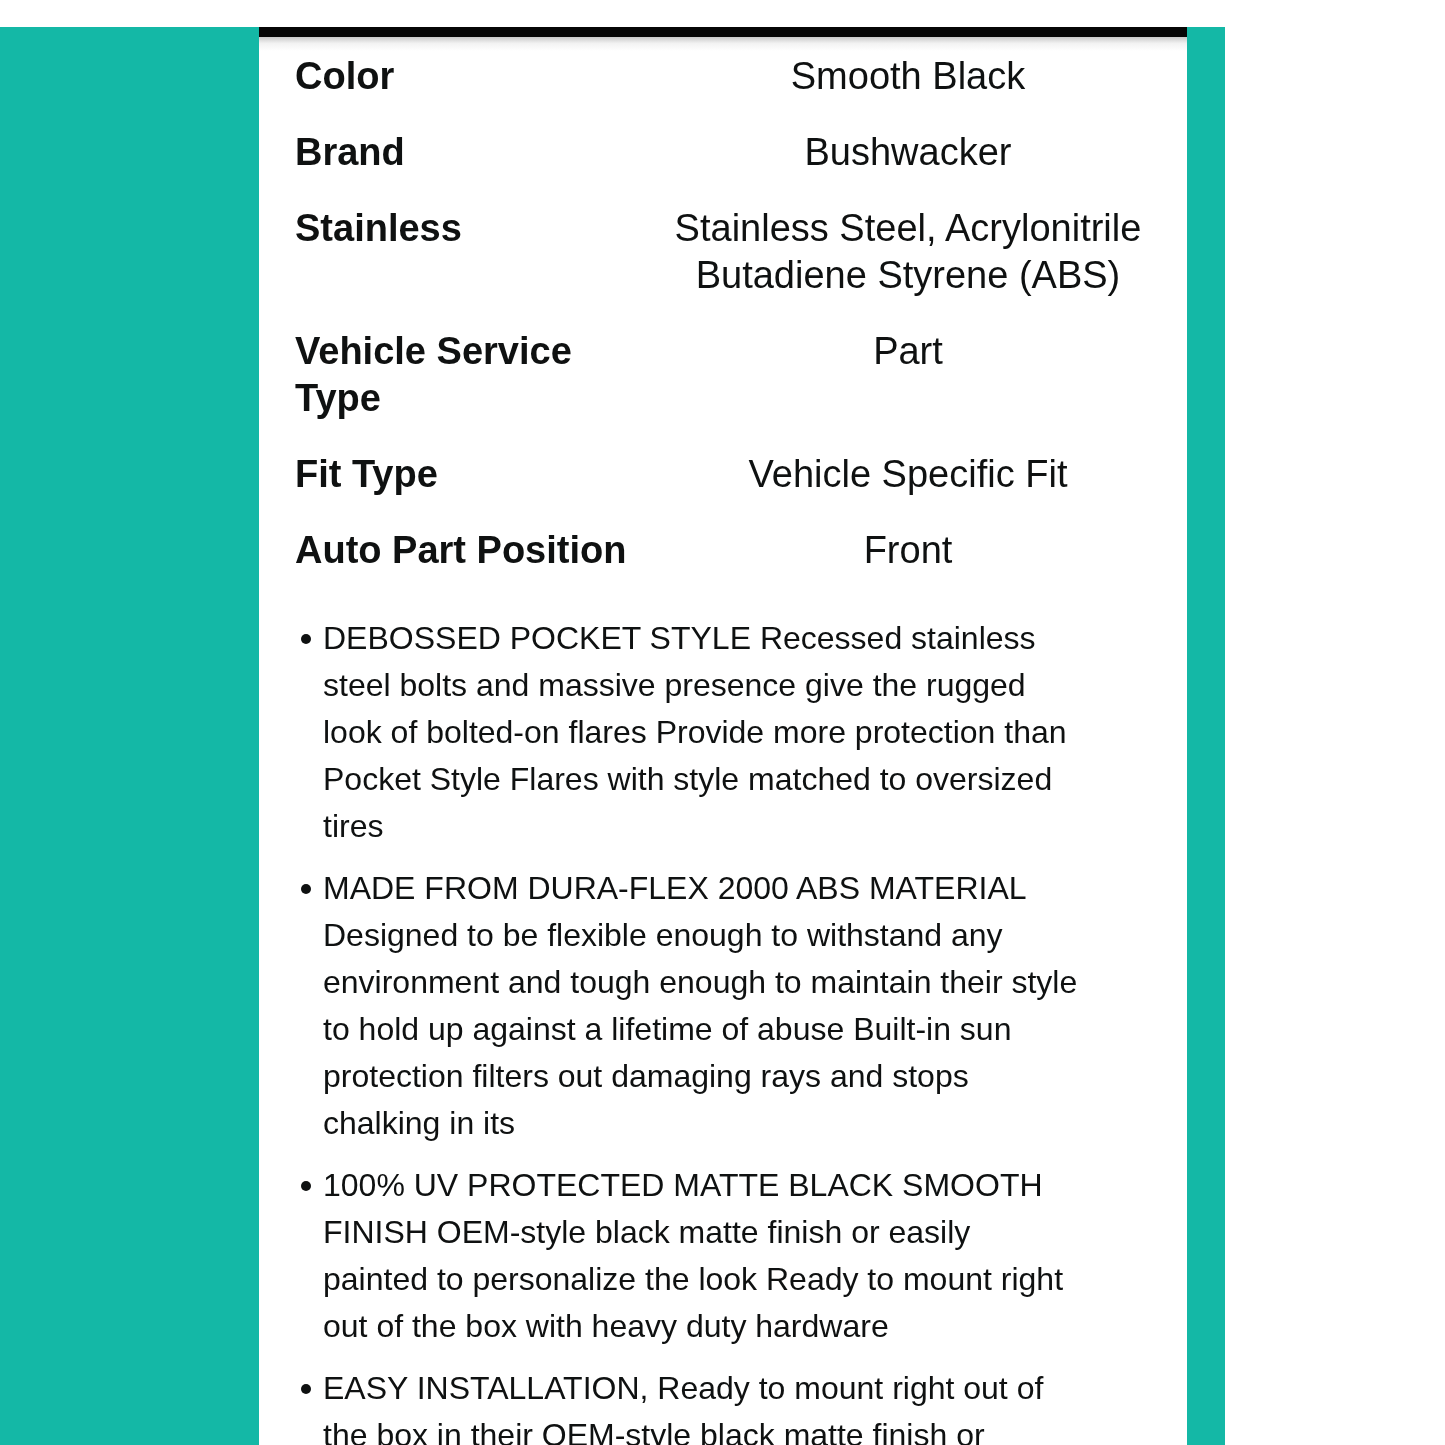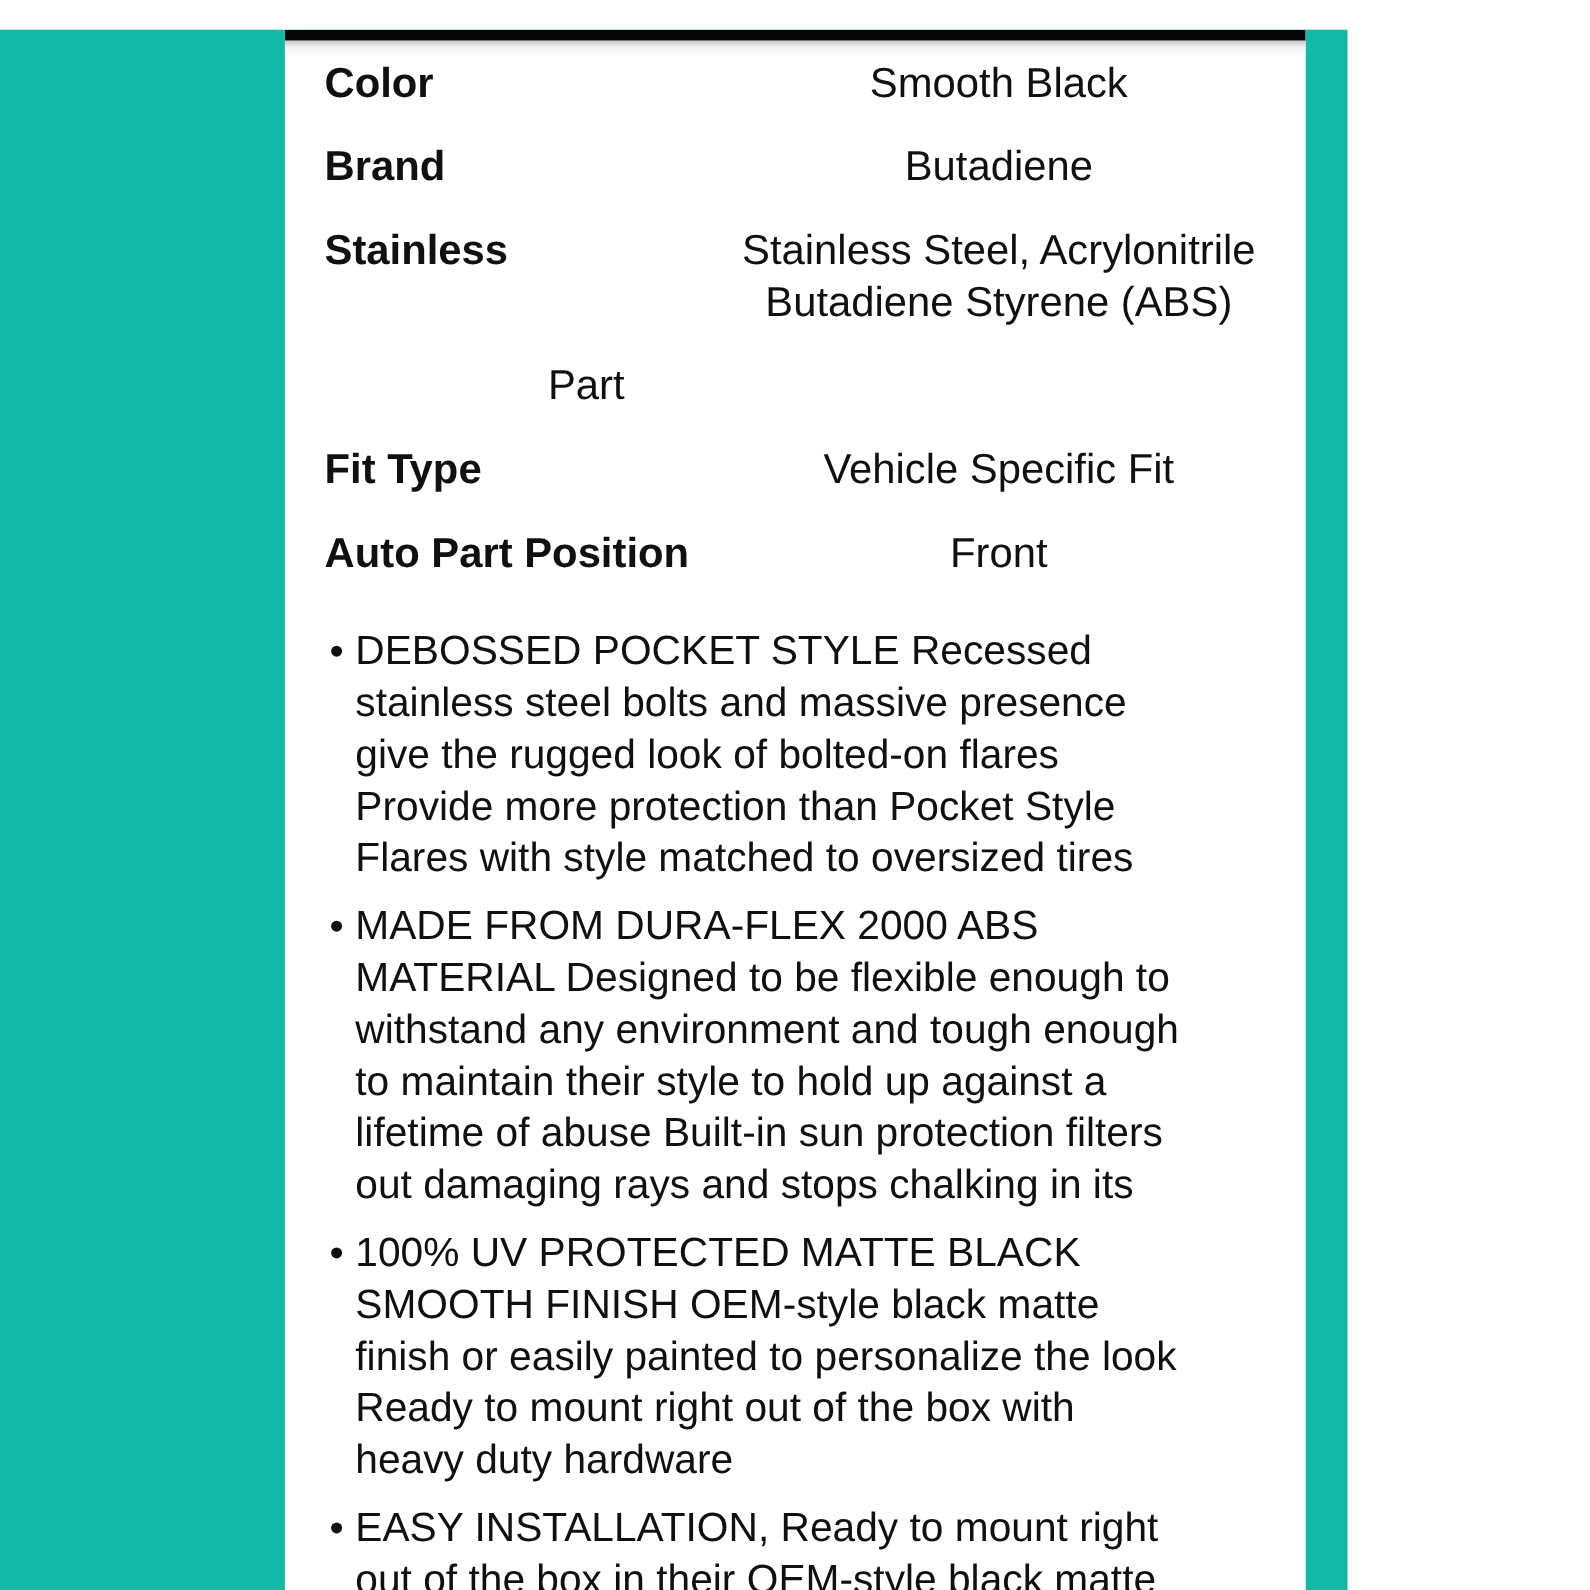--- a/index.html
+++ b/index.html
@@ -74,21 +74,21 @@
   .bullets {
     list-style: none;
     margin: 41px 0 0 0;
     padding: 0;
   }
   .bullets li {
     position: relative;
     width: 760px;
     padding-left: 28px;
     margin-bottom: 15px;
-    font-size: 37px;
+    font-size: 32px;
     line-height: 47px;
   }
   .bullets li::before {
     content: "";
     position: absolute;
     left: 6px;
     top: 19px;
     width: 10px;
     height: 10px;
     border-radius: 50%;
@@ -106,27 +106,28 @@
 
     <div class="content">
 
       <div class="spec-table">
         <div class="spec-row">
           <div class="spec-label">Color</div>
           <div class="spec-value">Smooth Black</div>
         </div>
         <div class="spec-row">
           <div class="spec-label">Brand</div>
-          <div class="spec-value">Butadiene</div>
+          <div class="spec-value">Bushwacker</div>
         </div>
         <div class="spec-row">
           <div class="spec-label">Stainless</div>
           <div class="spec-value">Stainless Steel, Acrylonitrile Butadiene Styrene (ABS)</div>
         </div>
         <div class="spec-row">
+          <div class="spec-label">Vehicle Service Type</div>
           <div class="spec-value">Part</div>
         </div>
         <div class="spec-row">
           <div class="spec-label">Fit Type</div>
           <div class="spec-value">Vehicle Specific Fit</div>
         </div>
         <div class="spec-row">
           <div class="spec-label">Auto Part Position</div>
           <div class="spec-value">Front</div>
         </div>

